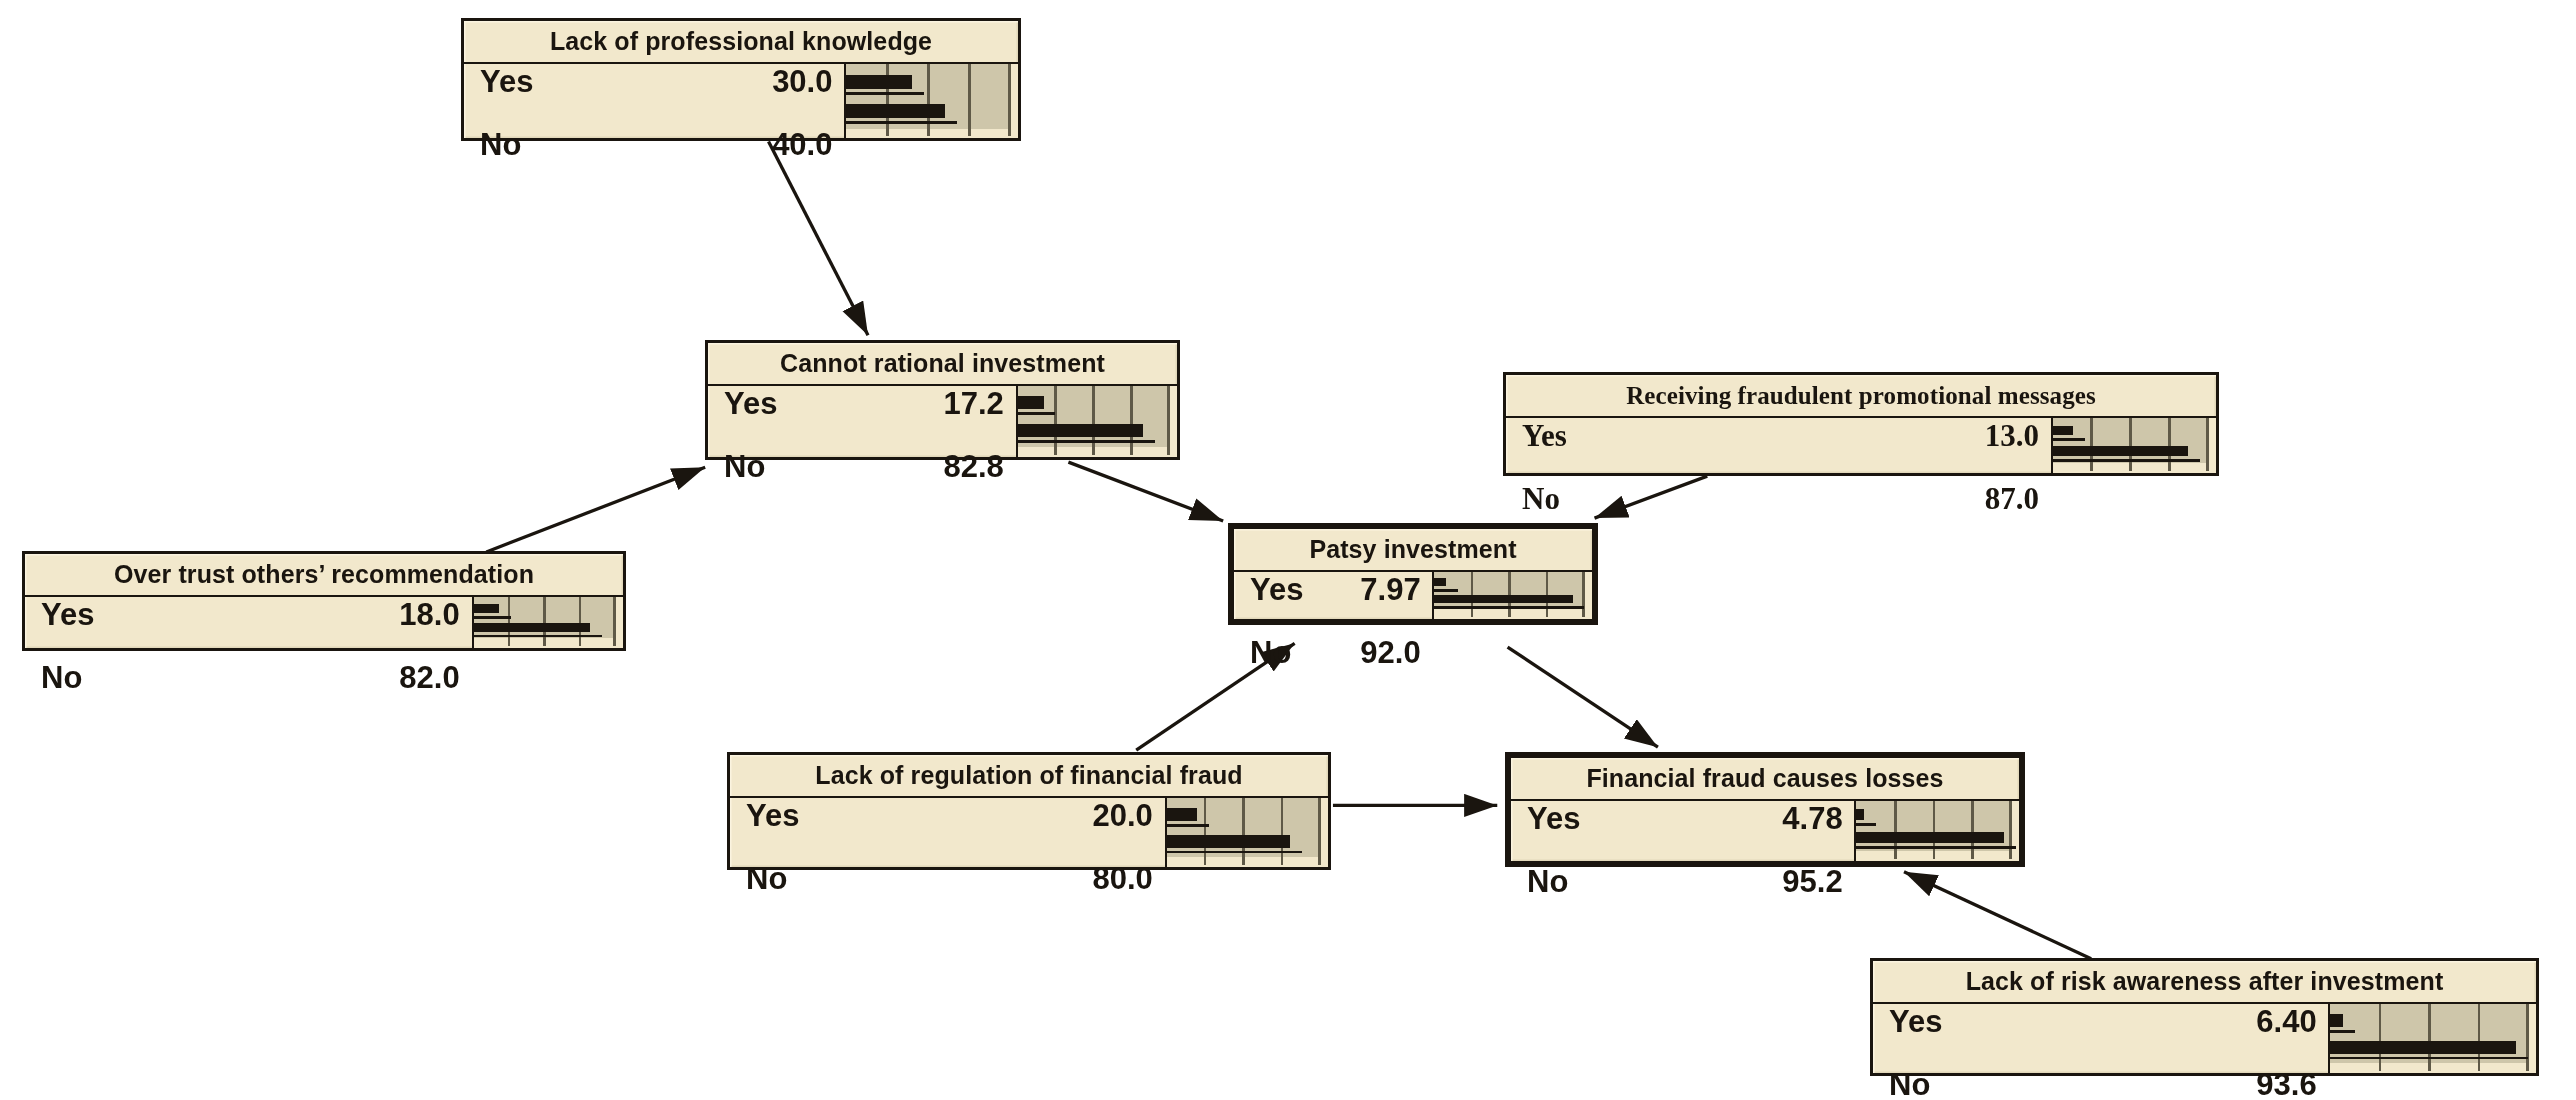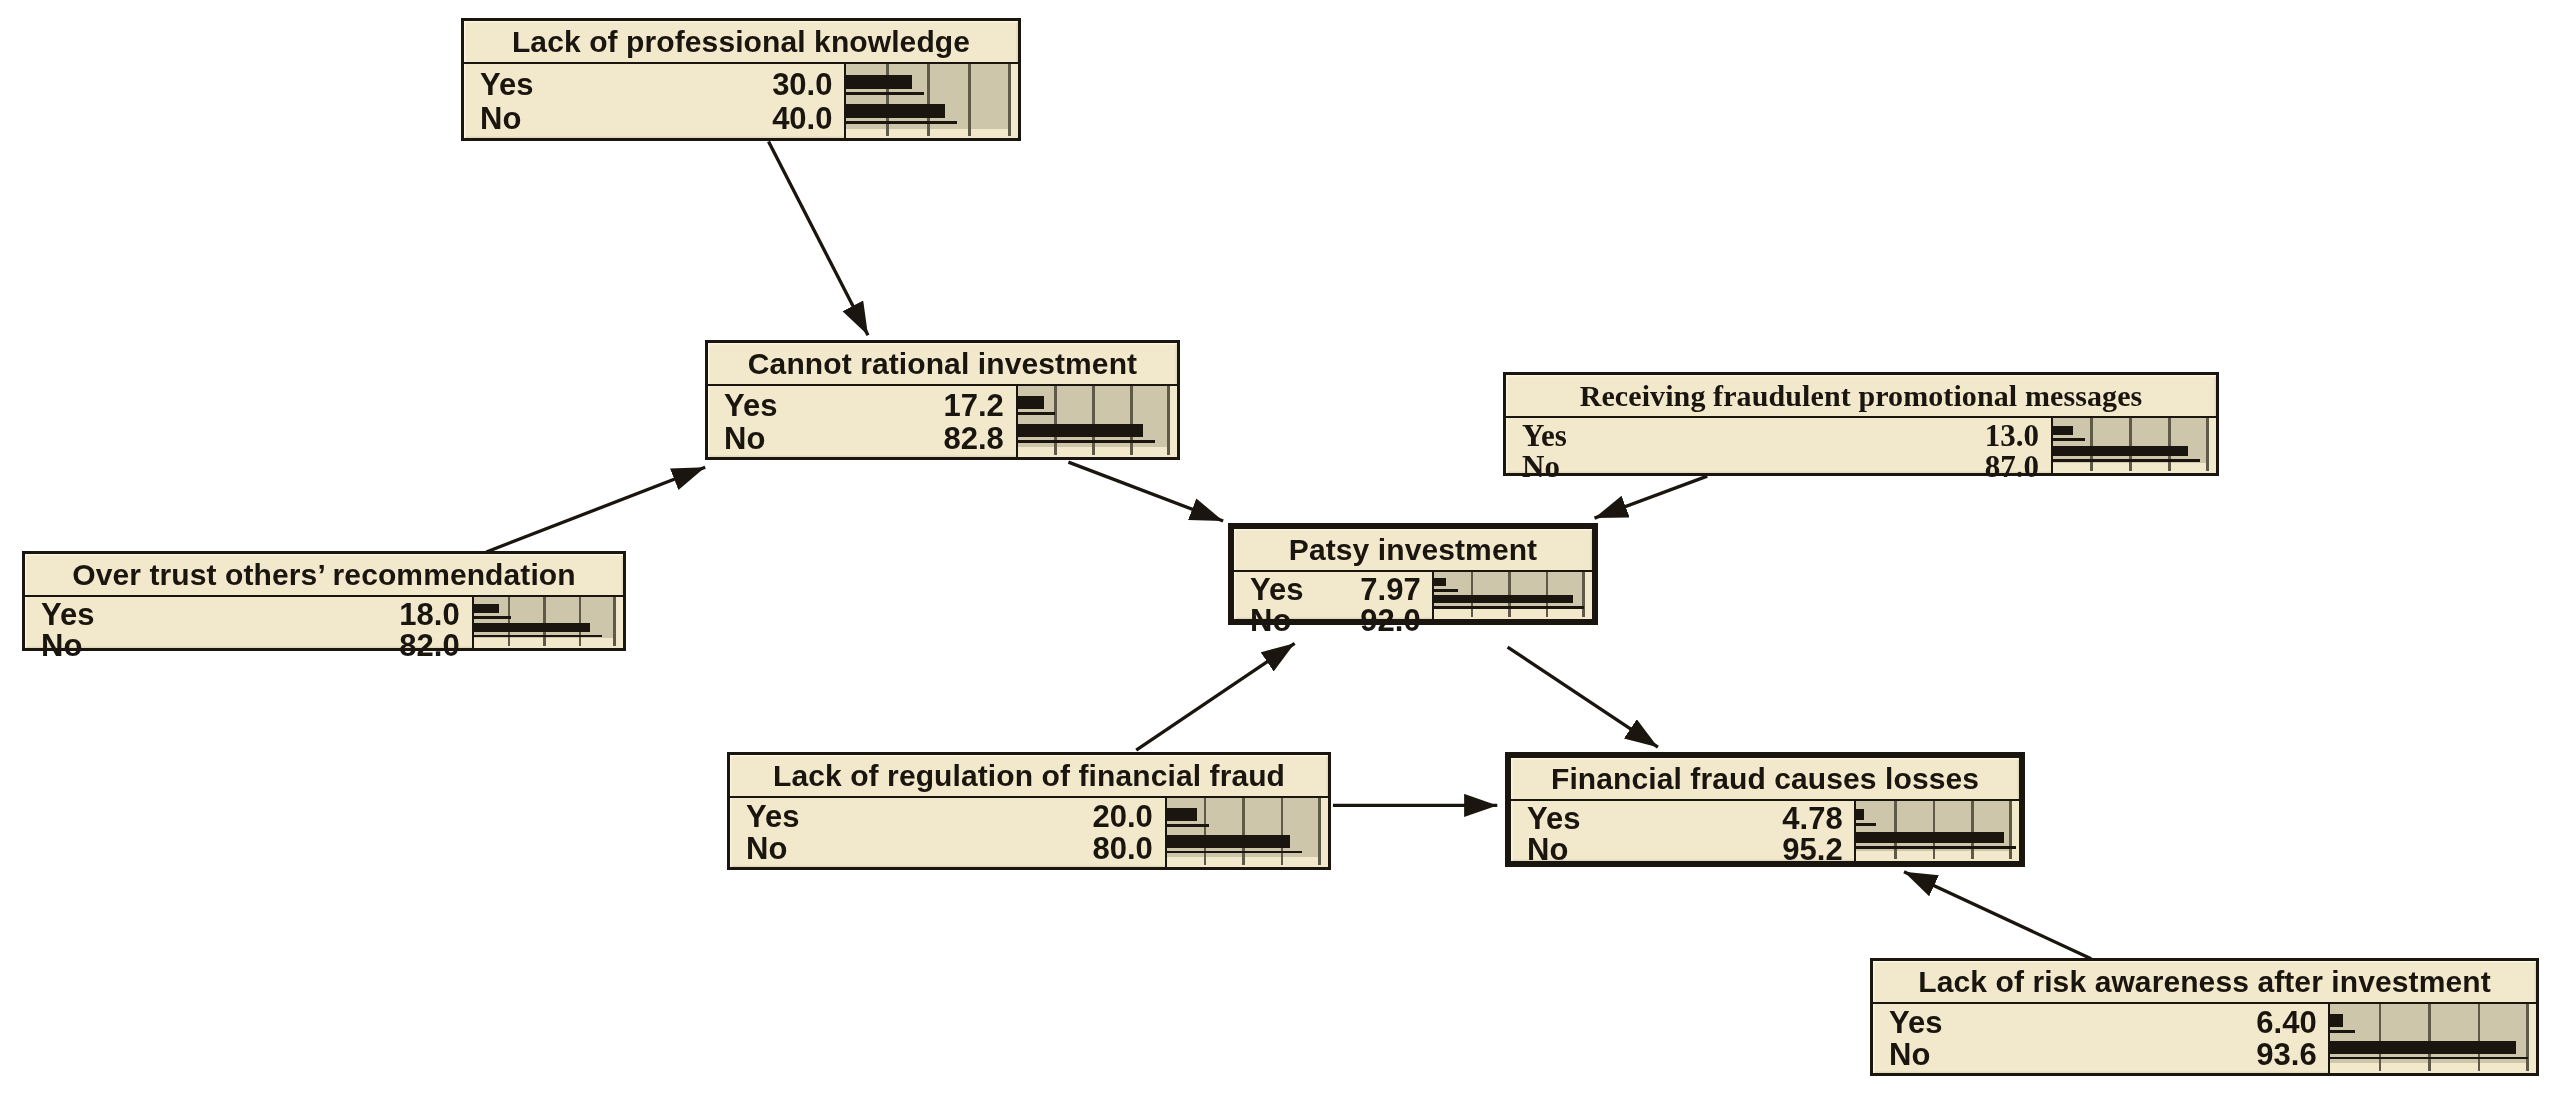--- a/index.html
+++ b/index.html
@@ -10,26 +10,26 @@
   .edges{position:absolute;left:0;top:0;width:2576px;height:1101px;}
   .node{
     position:absolute;box-sizing:border-box;background:#f2e8cc;border:3.7px solid #1a150f;
     display:flex;flex-direction:column;
     box-shadow:inset 1.5px 1.5px 0 #fbf4e0, inset -1.5px -1.5px 0 #e2d8ba;
   }
   .node.thick{border-width:6.6px;}
   .node-title{
     height:41px;flex:0 0 41px;border-bottom:2.9px solid #1a150f;
     display:flex;align-items:center;justify-content:center;
-    font-size:30px;white-space:nowrap;letter-spacing:0.1px;text-align:right;
+    font-size:25px;white-space:nowrap;letter-spacing:0.1px;text-align:right;
   }
   .node-body{flex:1;display:flex;min-height:0;}
   .states{
     flex:1;display:flex;flex-direction:column;justify-content:space-evenly;
-    padding:1.5px 0;min-width:0;
+    padding:1.5px 0;min-width:0;gap:32px;
   }
   .state-row{
     display:flex;justify-content:space-between;align-items:center;
     font-size:31px;line-height:1;padding:0 11.8px 0 16px;
   }
   .state-value{text-align:right;}
   .bars{position:relative;flex:0 0 var(--barw);border-left:2.9px solid #1a150f;background:#f2e8cc;}
   .track{position:absolute;left:0;top:0;right:7.4px;bottom:9.6px;background:#cec6aa;}
   .gl{position:absolute;top:0;width:2.9px;height:calc(100% + 7.4px);background:#5f5947;}
   .gl25{left:calc(25% - 1.5px);}

